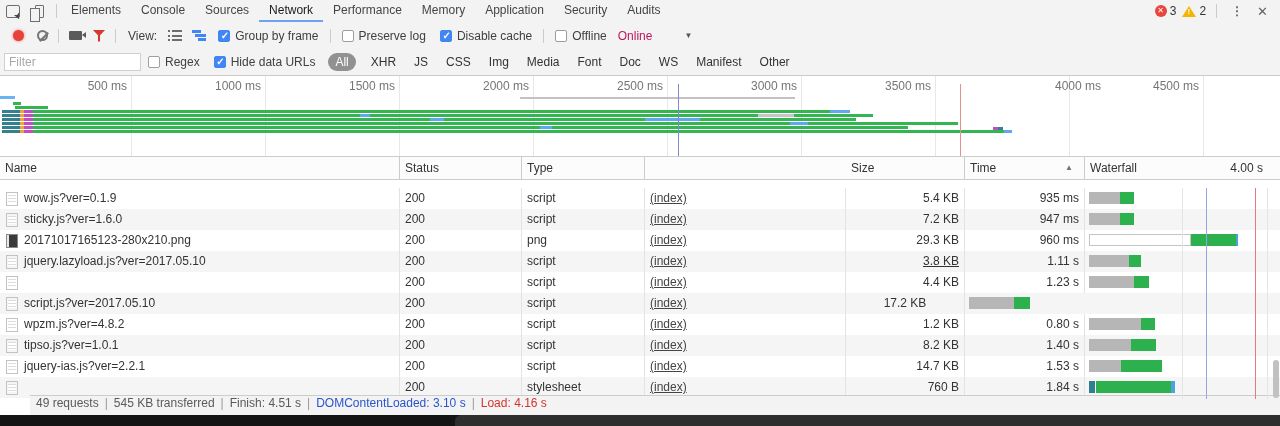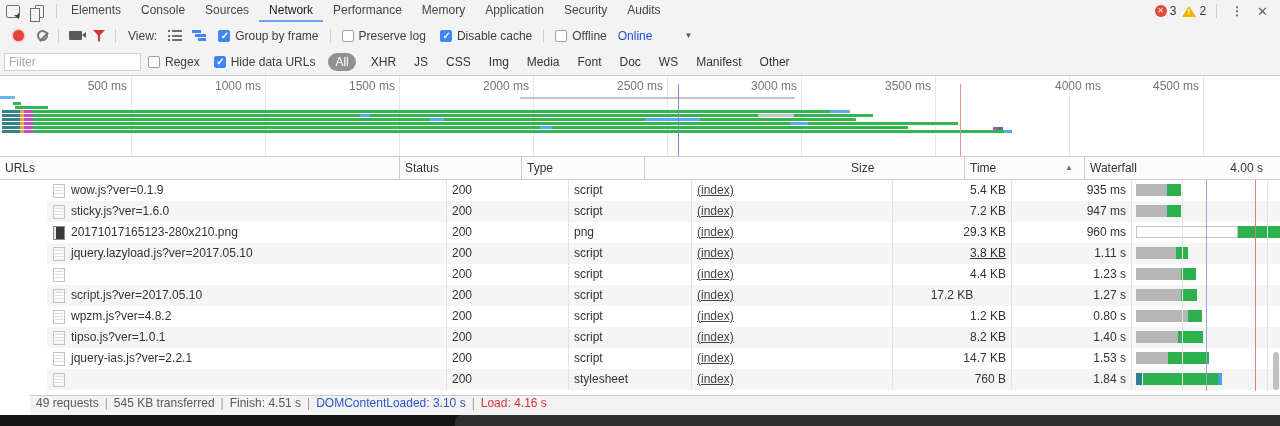--- a/index.html
+++ b/index.html
@@ -45,21 +45,21 @@
   .wf-ico i { position:absolute; height:2.5px; background:#4285f4; display:block; }
   .wf-ico i:nth-child(1){ left:0; top:0; width:9px; }
   .wf-ico i:nth-child(2){ left:3px; top:4px; width:11px; }
   .wf-ico i:nth-child(3){ left:6px; top:8px; width:8px; }
   .chk-group { display:flex; align-items:center; gap:5px; margin:0 7px; cursor:pointer; }
   .chk { width:12px; height:12px; border:1px solid #9e9e9e; border-radius:2px; background:#fff; position:relative; flex:0 0 auto; }
   .chk.on { background:#4286f5; border-color:#4286f5; }
   .chk.on:after { content:"✓"; position:absolute; left:1.5px; top:-1px; color:#fff; font-size:10px; font-weight:bold; }
   .chk-label { color:#404040; }
   .online-wrap { display:flex; align-items:center; gap:14px; margin-left:4px; cursor:pointer; }
-  .online-label { color:#1d4ed8; }
+  .online-label { color:#be185d; }
   .dd-arrow { font-size:8px; color:#555; margin-left:18px; }
 
   
   .filterbar { position:absolute; top:49px; left:0; width:1280px; height:27px; background:#f3f3f3; display:flex; align-items:center; padding-left:4px; border-bottom:1px solid #ccc; }
   .filter-input { width:137px; height:18px; border:1px solid #d0d0d0; background:#fff; font-family:"Liberation Sans",sans-serif; font-size:12px; padding:0 4px; color:#333; }
   .filter-input::placeholder { color:#a9a9a9; }
   .all-pill { background:#919191; color:#fff; border-radius:9px; padding:2px 7px; margin:0 6px; cursor:pointer; }
   .ftype { color:#333; padding:0 9px; cursor:pointer; }
 
   
@@ -69,21 +69,21 @@
   .ov-bar { position:absolute; }
   .ov-vline { position:absolute; top:8px; height:72px; width:1px; }
 
   
   .thead { position:absolute; top:157px; left:0; width:1280px; height:23px; background:#fcfcfc; border-bottom:1px solid #ccc; display:flex; }
   .th { height:22px; line-height:22px; padding:0 5px; border-right:1px solid #ccc; color:#333; display:flex; align-items:center; cursor:pointer; }
   .th:last-child { border-right:none; }
   .sort-arrow { font-size:8px; color:#727272; margin-left:auto; padding-right:6px; }
   .wf-scale { margin-left:auto; padding-right:12px; color:#333; }
 
-  .tbody { position:absolute; top:180px; left:0; width:1280px; height:215px; background:#fff;padding-left:47px; }
+  .tbody { position:absolute; top:188px; left:0; width:1280px; height:215px; background:#fff; }
   .nrow { display:flex; height:21px; line-height:21px; cursor:pointer; position:relative; }
   .nrow.alt { background:#f5f5f5; }
   .cell { padding:0 5px; border-right:1px solid #e3e3e3; overflow:hidden; white-space:nowrap; height:21px; }
   .cell.right { text-align:right; }
   .cell.name { display:flex; align-items:center; gap:6px; padding-left:6px; }
   .cell:last-child { border-right:none; }
   .init-link { text-decoration:underline; color:#444; }
   .icon-script { width:12px; height:14px; background:#fff; border:1px solid #c3c3c3; flex:0 0 auto;
      background-image:repeating-linear-gradient(#fff 0 2px, #ddd 2px 3px); background-clip:content-box; padding:2px 1px; }
   .icon-image { width:12px; height:14px; border:1px solid #8a8a8a; flex:0 0 auto; background:linear-gradient(90deg,#e8e8e8 0 2px,#3a3a3a 2px); }
@@ -285,21 +285,21 @@
       <div class="ov-bar" style="left: 33px; top: 54px; width: 971px; height: 3px; background: rgb(51, 181, 82);"></div>
       <div class="ov-bar" style="left: 1004px; top: 54px; width: 8px; height: 3px; background: rgb(97, 166, 238);"></div>
       <div class="ov-bar" style="left: 993px; top: 51px; width: 5px; height: 3px; background: rgb(192, 78, 194);"></div>
       <div class="ov-bar" style="left: 998px; top: 51px; width: 5px; height: 3px; background: rgb(55, 128, 141);"></div>
       <div class="ov-vline" style="left: 678px; background: rgb(128, 137, 208);"></div>
       <div class="ov-vline" style="left: 960px; background: rgb(232, 145, 140);"></div>
     </div>
 
   <div class="thead" id="thead">
       <div class="th" style="width: 400px; flex: 0 0 400px;">
-        <span>URLs</span>
+        <span>Name</span>
       </div>
       <div class="th" style="width: 122px; flex: 0 0 122px;">
         <span>Status</span>
       </div>
       <div class="th" style="width: 123px; flex: 0 0 123px;">
         <span>Type</span>
       </div>
       <div class="th" style="width: 201px; flex: 0 0 201px; margin-top: 44px;">
         <span>Initiator</span>
       </div>
@@ -394,21 +394,20 @@
       </div>
       <div class="nrow alt">
         <div class="cell name" style="flex: 0 0 400px; width: 400px;">
           <span class="icon-script"></span>
           <span>script.js?ver=2017.05.10</span>
         </div>
         <div class="cell " style="flex: 0 0 122px; width: 122px;">200</div>
         <div class="cell " style="flex: 0 0 123px; width: 123px;">script</div>
         <div class="cell " style="flex: 0 0 201px; width: 201px;"><span class="init-link">(index)</span></div>
         <div class="cell right" style="flex: 0 0 119px; width: 119px; text-align: center;">17.2 KB</div>
-        <div class="cell right" style="flex: 0 0 120px; width: 120px;">1.27 s</div>
         <div class="cell wf-cell" style="flex: 0 0 195px; width: 195px;">
           <div class="wf-seg seg-gray" style="left: 4px; width: 45px;"></div>
           <div class="wf-seg seg-green" style="left: 49px; width: 16px;"></div>
         </div>
       </div>
       <div class="nrow">
         <div class="cell name" style="flex: 0 0 400px; width: 400px;">
           <span class="icon-script"></span>
           <span>wpzm.js?ver=4.8.2</span>
         </div>

